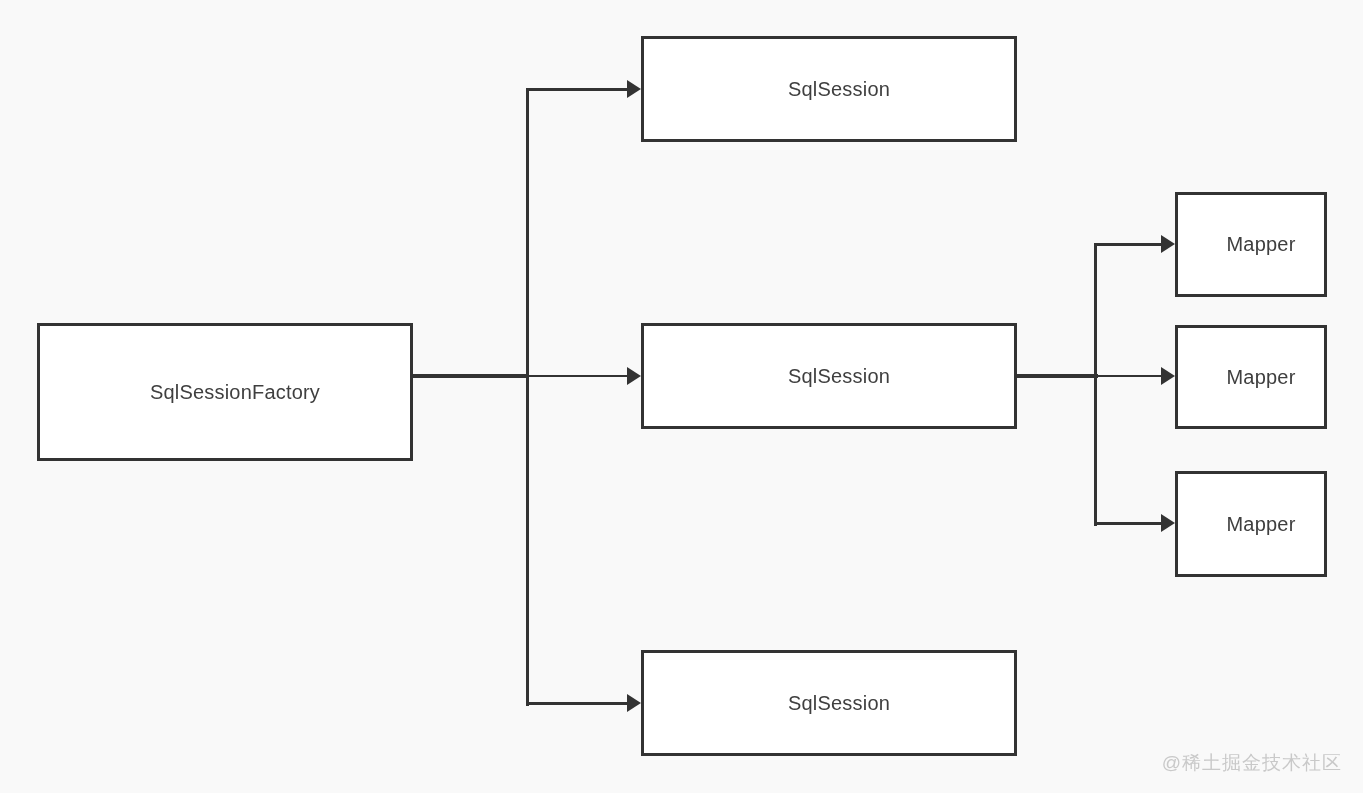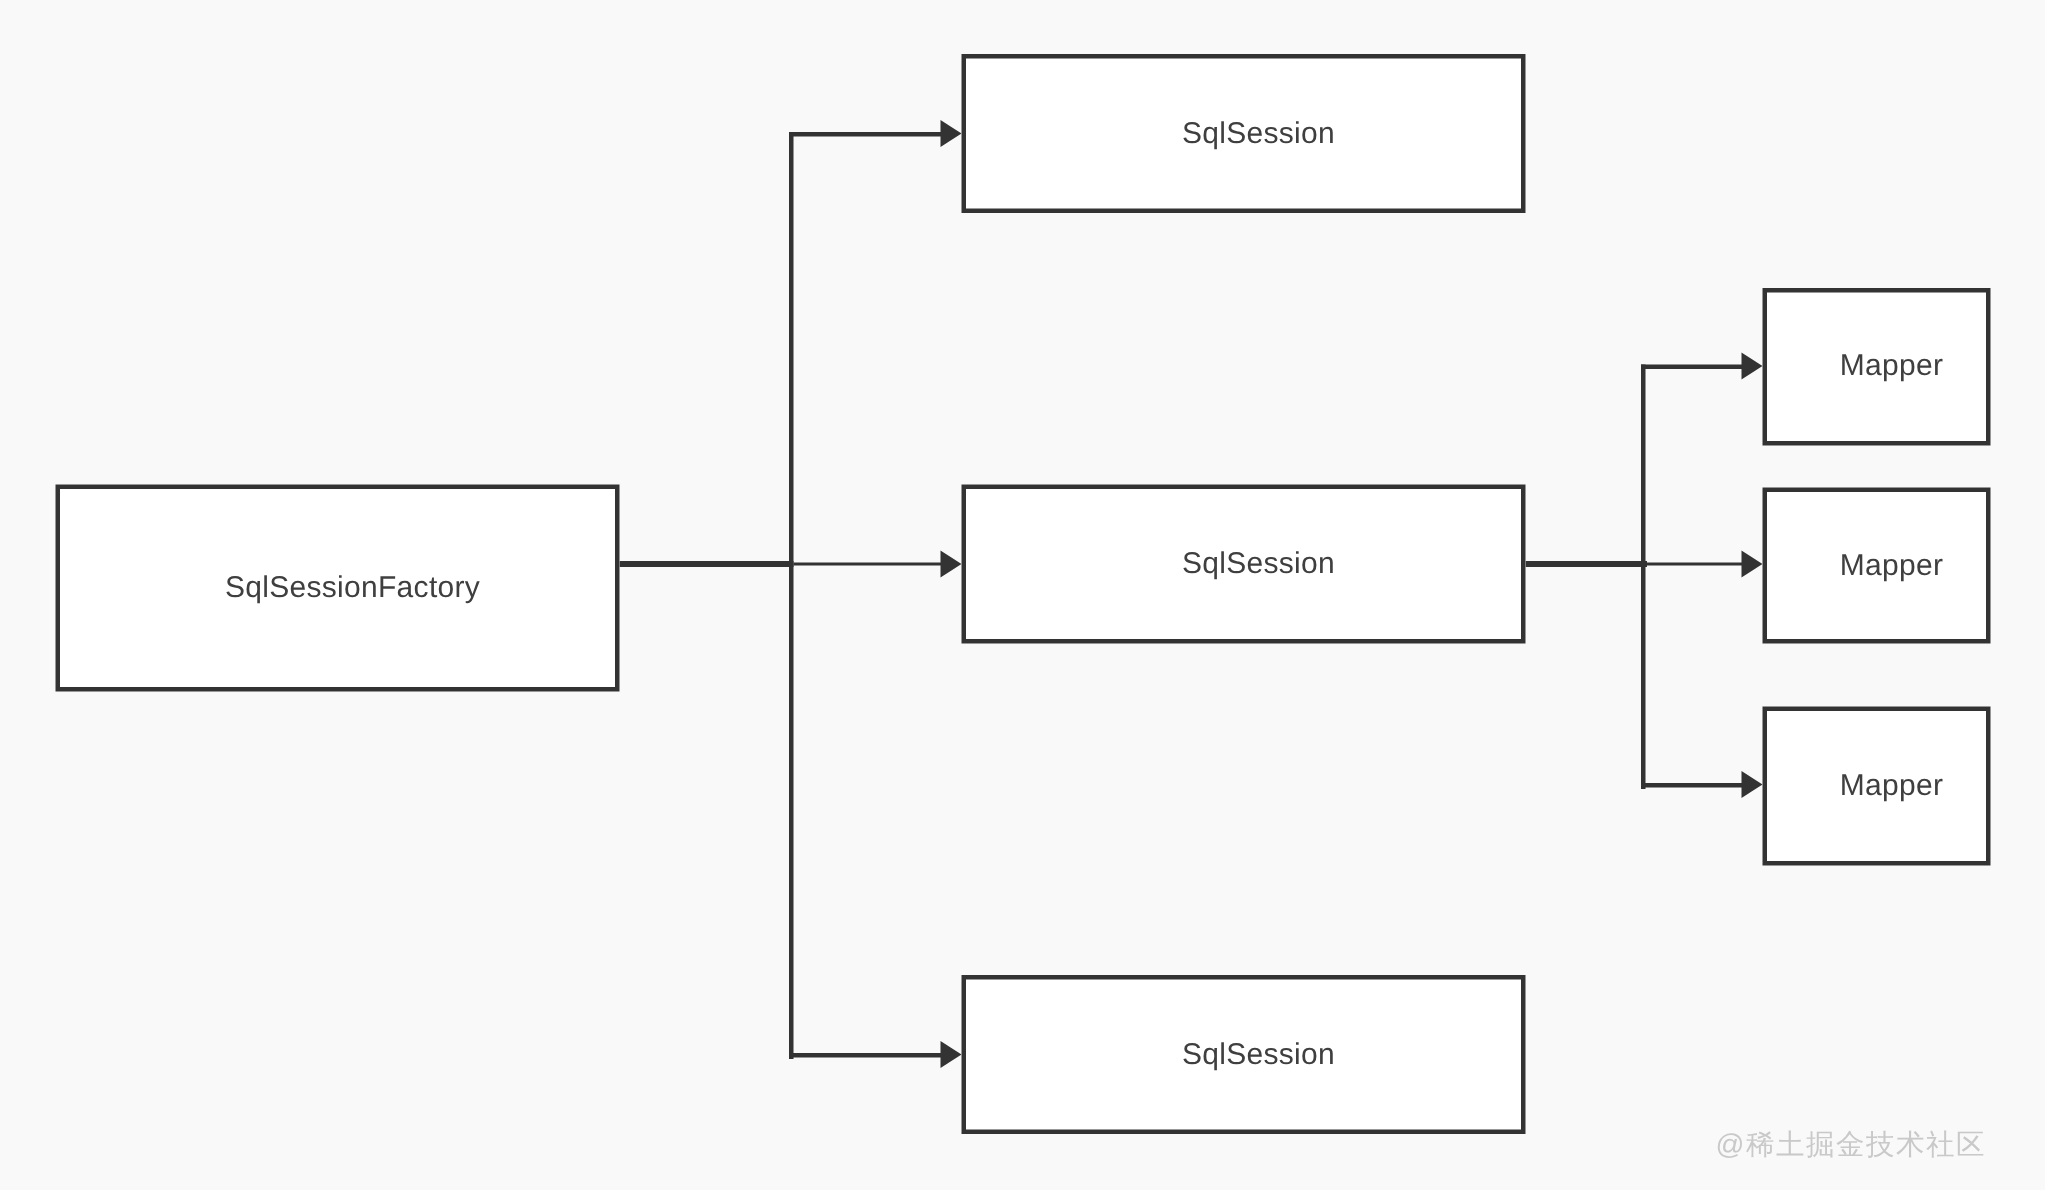--- a/index.html
+++ b/index.html
@@ -68,21 +68,21 @@
   }
   .a-session-top    { left: 627px;  top: 80px;  }
   .a-session-mid    { left: 627px;  top: 367px; }
   .a-session-bottom { left: 627px;  top: 694px; }
   .a-mapper-top     { left: 1161px; top: 235px; }
   .a-mapper-mid     { left: 1161px; top: 367px; }
   .a-mapper-bottom  { left: 1161px; top: 514px; }
 
   .watermark {
     position: absolute;
-    right: 39px;
+    right: 21px;
     bottom: 17px;
     color: var(--watermark);
     font-size: 19px;
     letter-spacing: 1px;
     margin-top: 12px;
   }
 </style>
 </head>
 <body>
 

